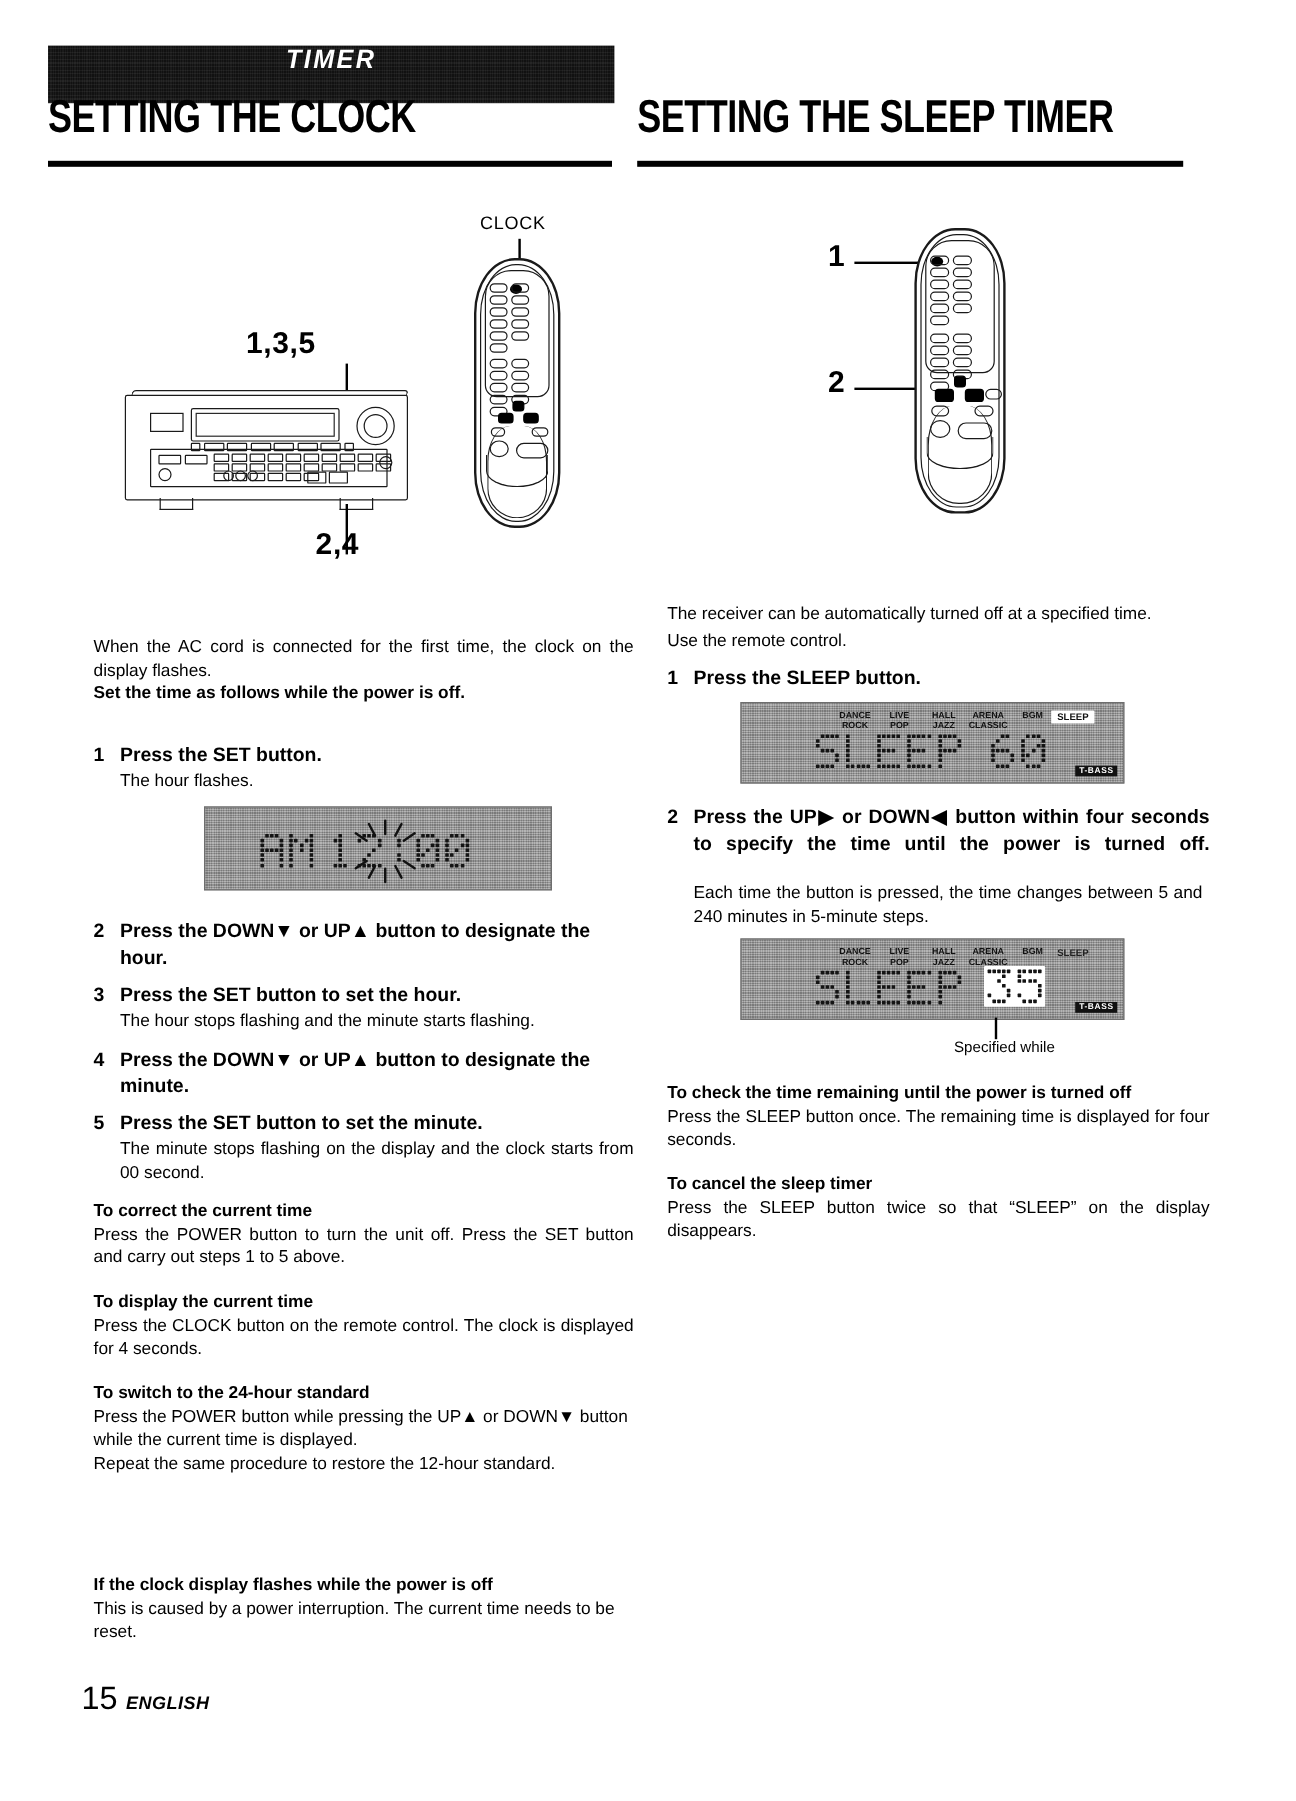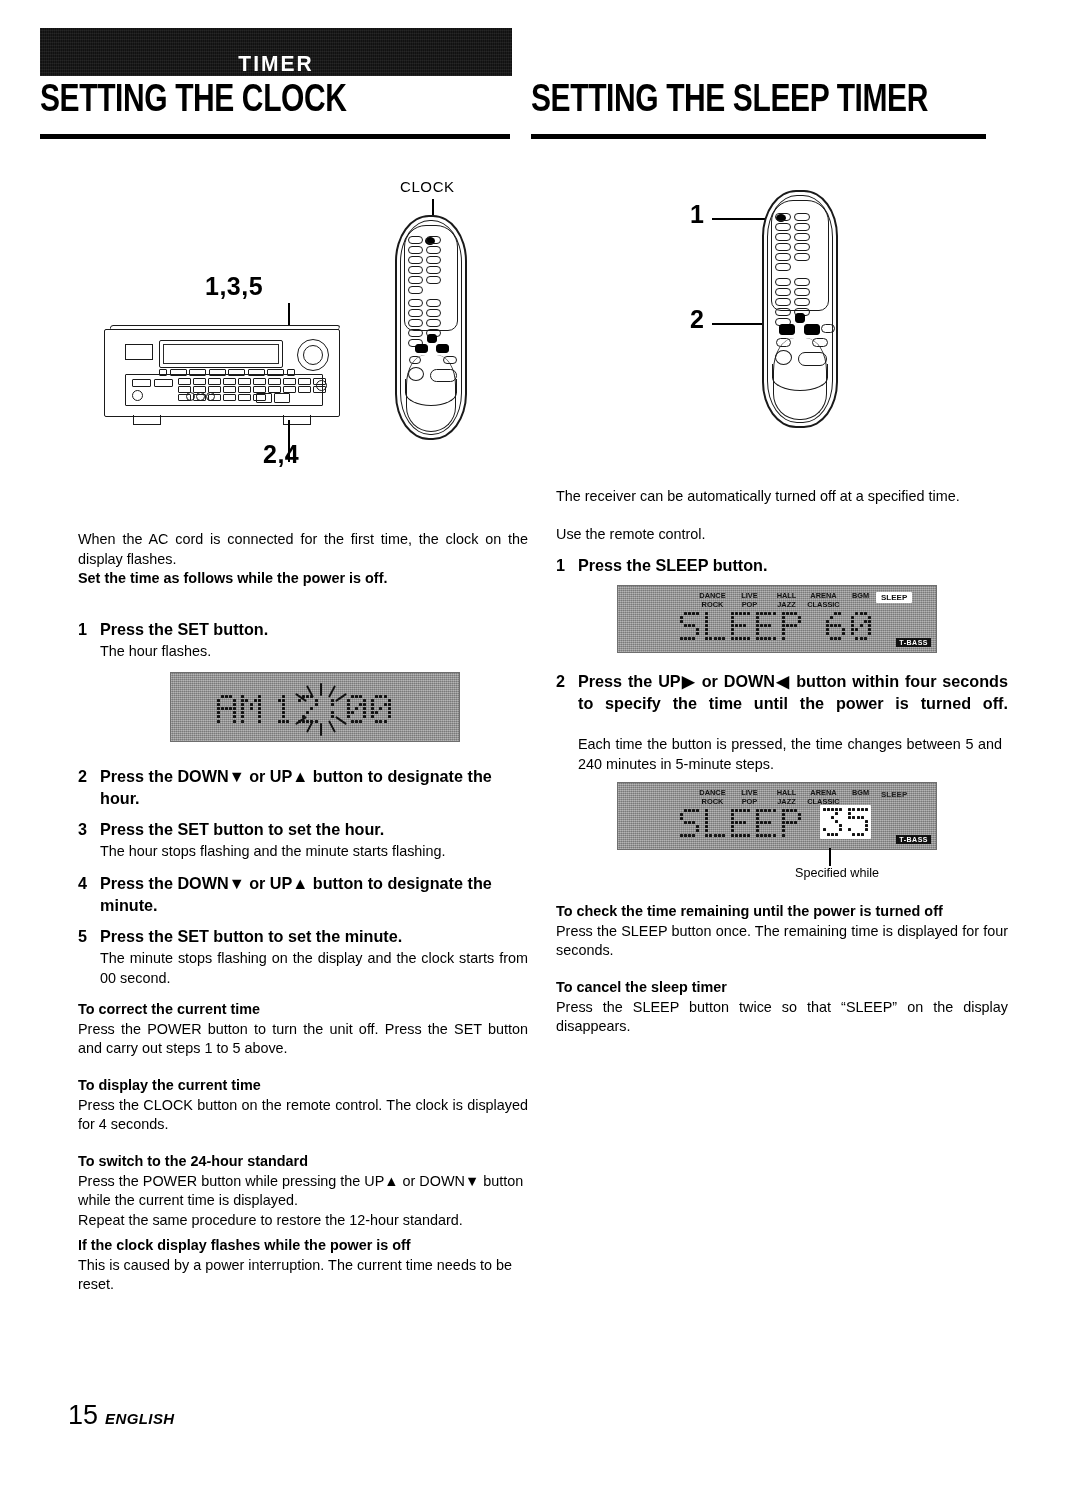--- a/index.html
+++ b/index.html
@@ -5,26 +5,26 @@
   html,body{margin:0;padding:0;background:#fff;}
   body{
     width:1080px;height:1501px;position:relative;overflow:hidden;
     font-family:"Liberation Sans", sans-serif;color:#000;
     -webkit-font-smoothing:none;
   }
   .page{position:absolute;inset:0;}
 
   
   .timer-banner{
-    position:absolute;left:40px;top:28px;width:472px;height:48px;
+    position:absolute;left:40px;top:38px;width:472px;height:48px;
     background:#111;
     background-image:
       repeating-linear-gradient(0deg,rgba(255,255,255,.05) 0 1px,rgba(0,0,0,0) 1px 3px),
       repeating-linear-gradient(90deg,rgba(255,255,255,.045) 0 1px,rgba(0,0,0,0) 1px 2px);
-    display:flex;align-items:flex-end;justify-content:center;
+    display:flex;align-items:flex-start;justify-content:center;font-style:italic;
   }
   .timer-banner span{
     color:#fff;font-weight:bold;font-size:21px;letter-spacing:2px;
     transform:scaleY(1.06);
   }
 
   
   .sec-head{position:absolute;}
   .sec-head .t{
     font-weight:bold;font-size:30px;letter-spacing:-.4px;
@@ -607,26 +607,26 @@
   </div>
   <div class="sub" style="left:78px;top:1076px;width:450px;">
     <span class="h">To display the current time</span>
     <span class="j" style="display:block;text-align:justify;">Press the CLOCK button on the remote control. The clock is displayed for 4 seconds.</span>
   </div>
   <div class="sub" style="left:78px;top:1152px;width:450px;">
     <span class="h">To switch to the 24-hour standard</span>
     <span style="display:block;">Press the POWER button while pressing the UP▲ or DOWN▼ button while the current time is displayed.</span>
     <span style="display:block;">Repeat the same procedure to restore the 12-hour standard.</span>
   </div>
-  <div class="sub" style="left:78px;top:1236px;width:450px;">
+  <div class="sub" style="left:78px;top:1312px;width:450px;">
     <span class="h">If the clock display flashes while the power is off</span>
     <span style="display:block;">This is caused by a power interruption. The current time needs to be reset.</span>
   </div>
 
-  <div class="tx" style="left:556px;top:487px;width:452px;">The receiver can be automatically turned off at a specified time.</div>
+  <div class="tx" style="left:556px;top:503px;width:452px;">The receiver can be automatically turned off at a specified time.</div>
   <div class="tx" style="left:556px;top:525px;width:452px;">Use the remote control.</div>
 
   <div class="step" style="left:556px;top:554px;width:452px;">
     <span class="n">1</span>
     <span class="s">Press the SLEEP button.</span>
   </div>
 
   <div class="lcd" id="lcd1" style="left:617px;top:585px;width:318px;height:66px;">
     <div class="modes" id="modes1" style="left:76px;top:5px;">
         <div class="col">

